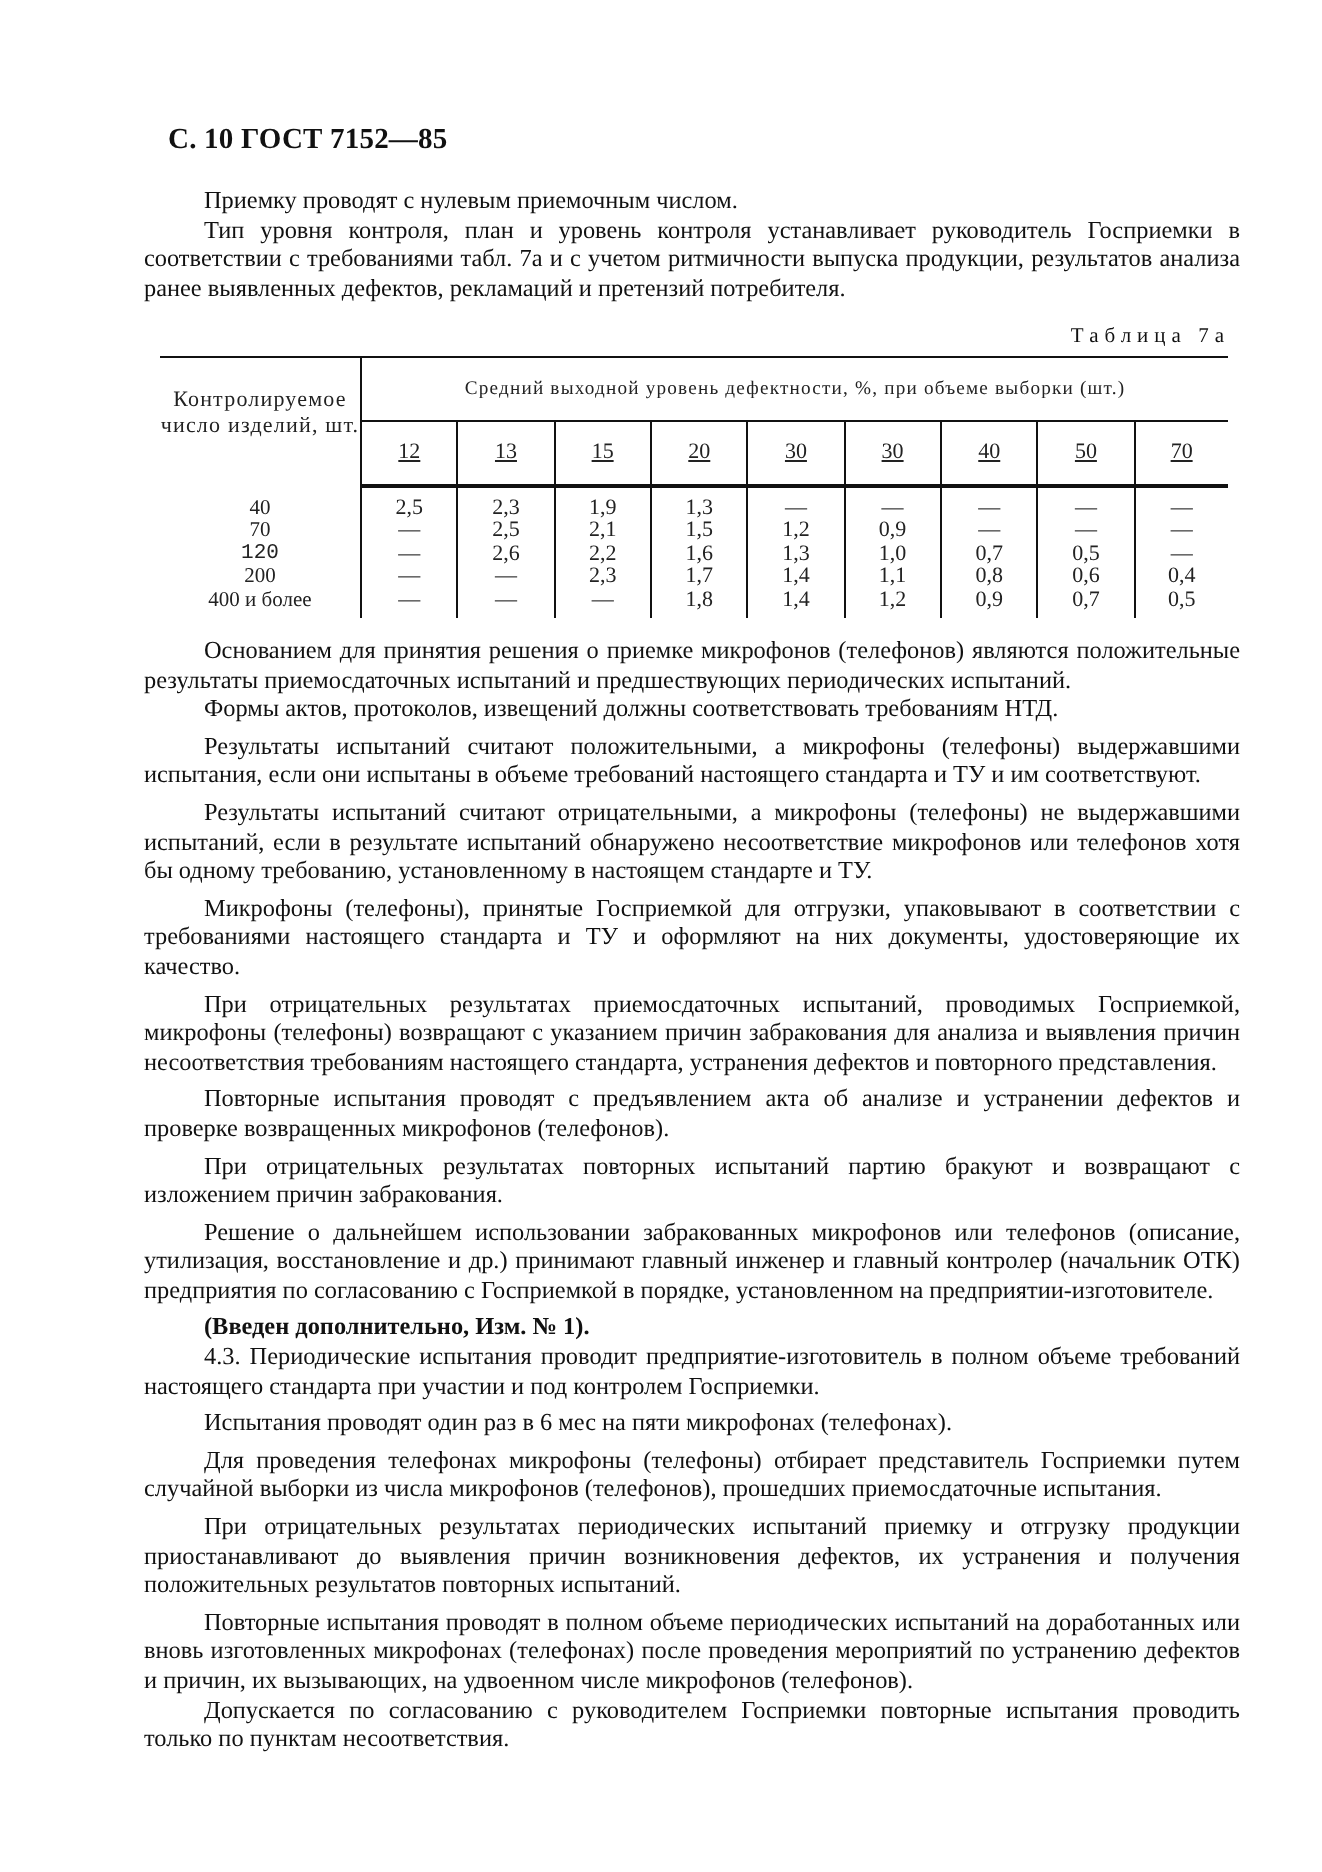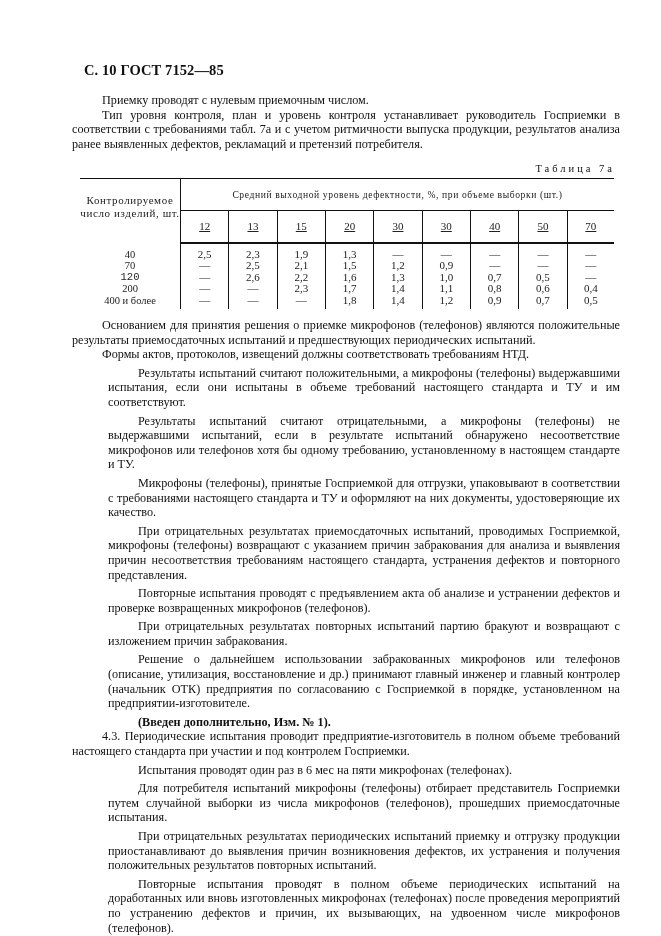--- a/index.html
+++ b/index.html
@@ -11,21 +11,21 @@
   .page-header {
     position: absolute; left: 84px; top: 62px;
     font-family: "Liberation Serif", serif; font-weight: bold; font-size: 14.5px;
     letter-spacing: 0.1px;
   }
   .text-block {
     position: absolute; left: 72px; width: 548px;
     font-size: 12.2px; line-height: 14.6px; text-align: justify;
   }
   .text-block p { margin: 0; text-indent: 30px; }
-  .text-block p.gap { margin-top: 4px; margin-left: 36px; }
+  .text-block p.gap { margin-top: 4px; }
   .text-block p.bold { font-weight: bold; }
   #block1 { top: 93px; }
   #block2 { top: 318px; }
   .table-caption {
     position: absolute; right: 46px; top: 163px;
     font-size: 10.5px; letter-spacing: 3px; text-align: right;
   }
   table.data {
     position: absolute; left: 80px; top: 178px; width: 534px;
     border-collapse: collapse;
@@ -157,17 +157,17 @@
   <p class="gap">Результаты испытаний считают положительными, а микрофоны (телефоны) выдержавшими испытания, если они испытаны в объеме требований настоящего стандарта и ТУ и им соответствуют.</p>
   <p class="gap">Результаты испытаний считают отрицательными, а микрофоны (телефоны) не выдержавшими испытаний, если в результате испытаний обнаружено несоответствие микрофонов или телефонов хотя бы одному требованию, установленному в настоящем стандарте и ТУ.</p>
   <p class="gap">Микрофоны (телефоны), принятые Госприемкой для отгрузки, упаковывают в соответствии с требованиями настоящего стандарта и ТУ и оформляют на них документы, удостоверяющие их качество.</p>
   <p class="gap">При отрицательных результатах приемосдаточных испытаний, проводимых Госприемкой, микрофоны (телефоны) возвращают с указанием причин забракования для анализа и выявления причин несоответствия требованиям настоящего стандарта, устранения дефектов и повторного представления.</p>
   <p class="gap">Повторные испытания проводят с предъявлением акта об анализе и устранении дефектов и проверке возвращенных микрофонов (телефонов).</p>
   <p class="gap">При отрицательных результатах повторных испытаний партию бракуют и возвращают с изложением причин забракования.</p>
   <p class="gap">Решение о дальнейшем использовании забракованных микрофонов или телефонов (описание, утилизация, восстановление и др.) принимают главный инженер и главный контролер (начальник ОТК) предприятия по согласованию с Госприемкой в порядке, установленном на предприятии-изготовителе.</p>
   <p class="gap bold">(Введен дополнительно, Изм. № 1).</p>
   <p>4.3. Периодические испытания проводит предприятие-изготовитель в полном объеме требований настоящего стандарта при участии и под контролем Госприемки.</p>
   <p class="gap">Испытания проводят один раз в 6 мес на пяти микрофонах (телефонах).</p>
-  <p class="gap">Для потребителя испытаний микрофоны (телефоны) отбирает представитель Госприемки путем случайной выборки из числа микрофонов (телефонов), прошедших приемосдаточные испытания.</p>
+  <p class="gap">Для проведения телефонах микрофоны (телефоны) отбирает представитель Госприемки путем случайной выборки из числа микрофонов (телефонов), прошедших приемосдаточные испытания.</p>
   <p class="gap">При отрицательных результатах периодических испытаний приемку и отгрузку продукции приостанавливают до выявления причин возникновения дефектов, их устранения и получения положительных результатов повторных испытаний.</p>
   <p class="gap">Повторные испытания проводят в полном объеме периодических испытаний на доработанных или вновь изготовленных микрофонах (телефонах) после проведения мероприятий по устранению дефектов и причин, их вызывающих, на удвоенном числе микрофонов (телефонов).</p>
   <p>Допускается по согласованию с руководителем Госприемки повторные испытания проводить только по пунктам несоответствия.</p>
 </div>
 
 </body></html>

